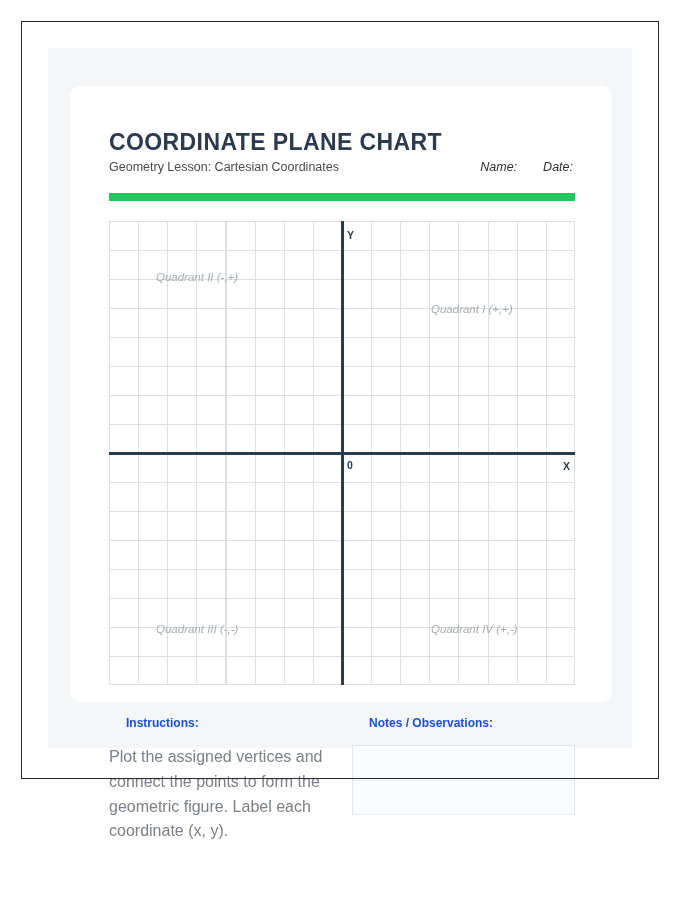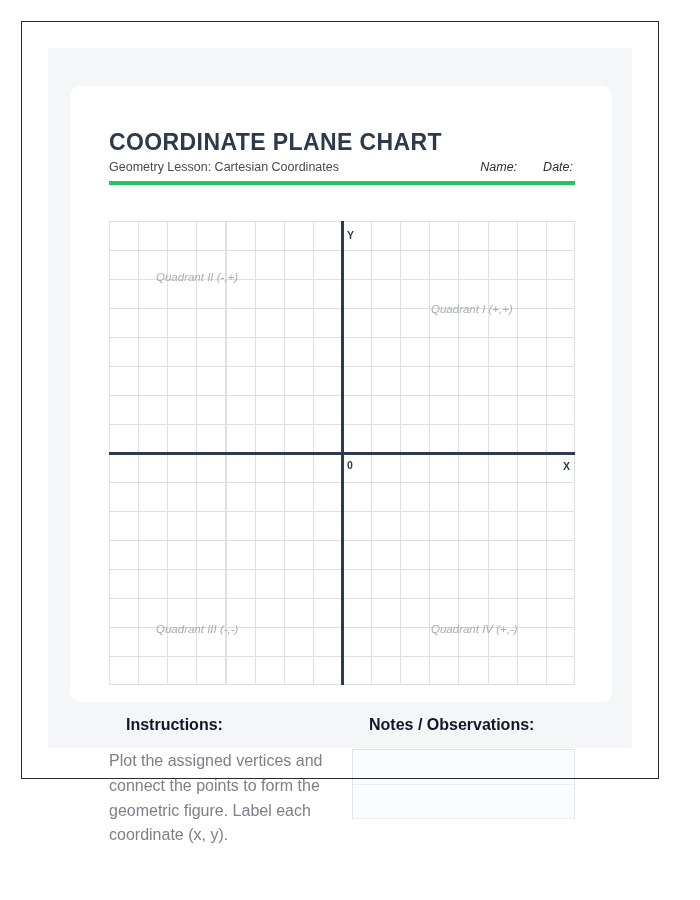--- a/index.html
+++ b/index.html
@@ -66,22 +66,22 @@
     letter-spacing: 0.4px;
     line-height: 1.05;
     margin: 0;
     white-space: nowrap;
   }
   #subtitle-row {
     display: flex;
     align-items: baseline;
     justify-content: space-between;
     margin-top: 6px;
-    padding-bottom: 7px;
-    border-bottom: 4px solid #22c55e;
+    padding-bottom: 19px;
+    border-bottom: 8px solid #22c55e;
   }
   #sheet-subtitle {
     font-size: 12.5px;
     color: #4a4a4a;
     white-space: nowrap;
   }
   #fields-group {
     display: flex;
     gap: 26px;
     font-size: 12.5px;
@@ -156,23 +156,23 @@
     position: absolute;
     left: 109px;
     top: 716px;
     width: 466px;
     display: flex;
     gap: 20px;
     z-index: 3;
   }
   .bottom-col { width: 223px; }
   .bottom-heading {
-    font-size: 16px;
+    font-size: 12px;
     font-weight: bold;
-    color: #0f172a;
+    color: #1d4ed8;
     margin-bottom: 15px;
     white-space: nowrap;
     padding-left: 17px;
   }
   #instructions-text {
     font-size: 16px;
     line-height: 1.55;
     color: #7b8089;
   }
   #notes-box {

